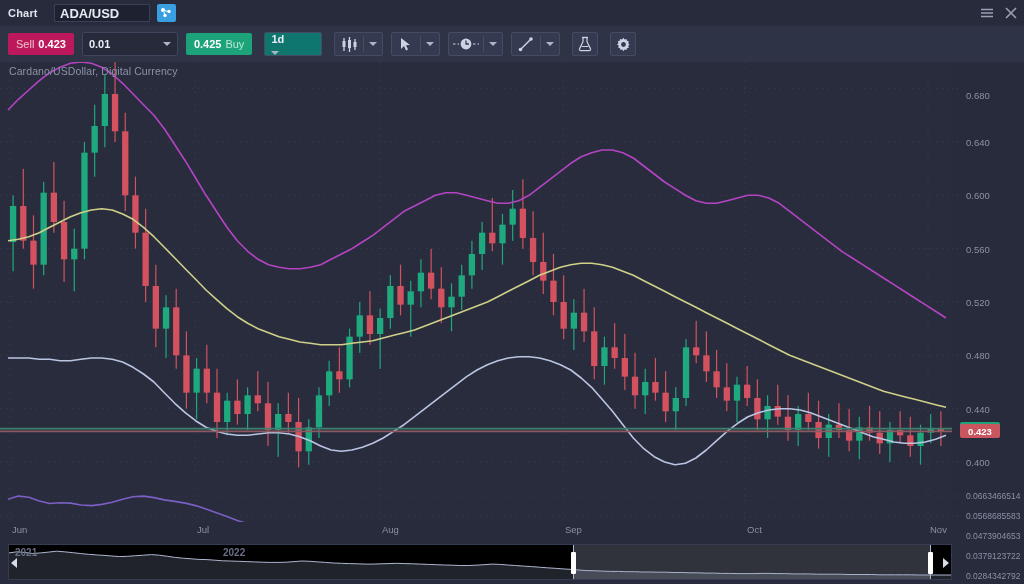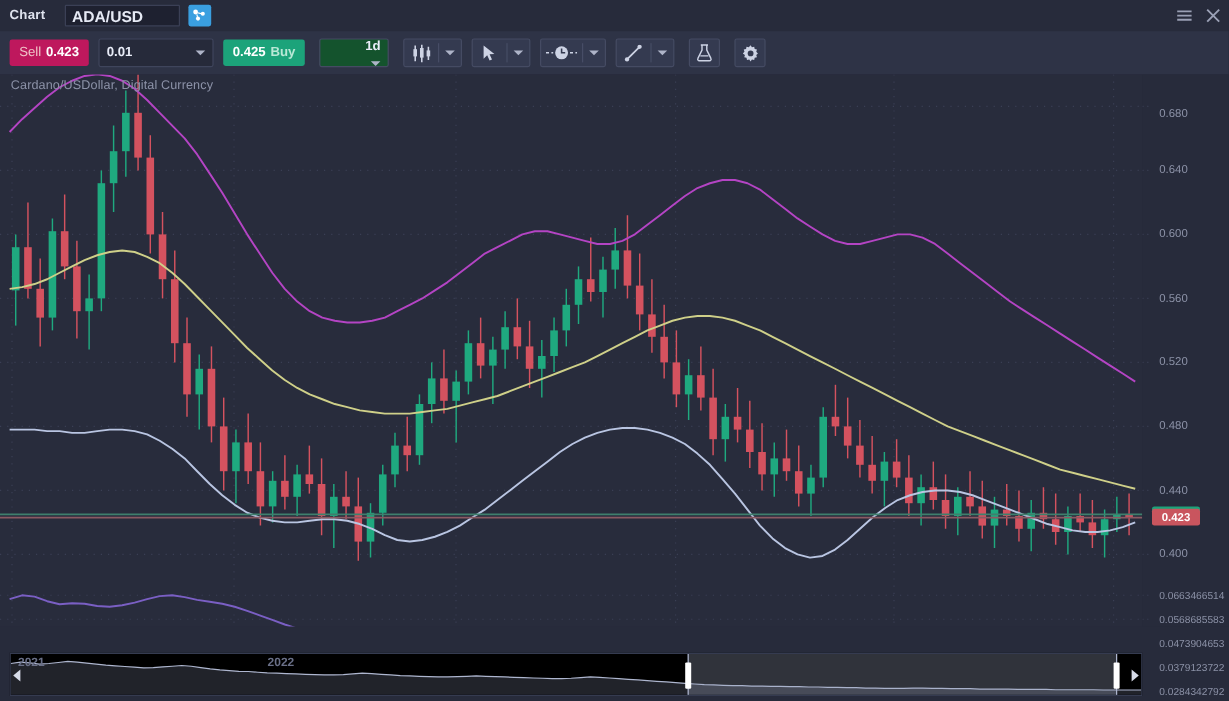--- a/index.html
+++ b/index.html
@@ -42,32 +42,32 @@
     background: #2e3346; display: flex; align-items: center; padding-left: 8px; gap: 8px;
   }
   .btn-sell, .btn-buy {
     height: 22px; display: flex; align-items: center; gap: 4px;
     padding: 0 8px; border-radius: 2px; font-size: 11px; cursor: pointer;
     border: none; font-family: "Liberation Sans", sans-serif;
   }
   .btn-sell { background: #be185d; }
   .btn-buy  { background: #1ca37a; }
   .lbl-dim { color: #efc3c7; font-weight: normal; }
-  .lbl-dim-g { color: #b9e8d6; font-weight: bold; }
+  .lbl-dim-g { color: #b9e8d6; font-weight: normal; }
   .lbl-val { color: #ffffff; font-weight: bold; }
 
   .qty-select {
     width: 96px; height: 24px; background: #262a3a; border: 1px solid #3f455c;
     border-radius: 2px; display: flex; align-items: center; padding: 0 6px;
     color: #e9edf8; font-size: 11px; font-weight: bold; cursor: pointer;
     justify-content: space-between;
   }
   .tf-select {
-    width: 58px; height: 24px; background: #14532d; border: 1px solid #454b63;
-    border-radius: 2px; display: flex; align-items: flex-end; padding: 0 6px;
+    width: 58px; height: 24px; background: #0f766e; border: 1px solid #454b63;
+    border-radius: 2px; display: flex; align-items: flex-start; padding: 0 6px;
     color: #e9edf8; font-size: 11px; font-weight: bold; cursor: pointer;
     justify-content: space-between; margin-left: 4px; flex-direction: column;
   }
   .caret { width: 0; height: 0; border-left: 4px solid transparent;
            border-right: 4px solid transparent; border-top: 4px solid #aeb4c8; }
 
   .tool-group {
     height: 24px; background: #343a50; border: 1px solid #454b63; border-radius: 2px;
     display: flex; align-items: center; cursor: pointer;
   }
@@ -487,20 +487,30 @@
           <div class="ax-lbl" style="top: 434.028px; font-size: 8.5px;">0.0663466514</div>
           <div class="ax-lbl" style="top: 454.024px; font-size: 8.5px;">0.0568685583</div>
           <div class="ax-lbl" style="top: 474.02px; font-size: 8.5px;">0.0473904653</div>
           <div class="ax-lbl" style="top: 494.016px; font-size: 8.5px;">0.0379123722</div>
           <div class="ax-lbl" style="top: 514.012px; font-size: 8.5px;">0.0284342792</div>
           <div class="badge badge-buy" style="top: 366.667px;">0.425</div>
           <div class="badge badge-sell" style="top: 369.333px;">0.423</div>
         </div>
     </div>
 
+    <div class="time-axis">
+      <div id="time-labels">
+          <div class="t-lbl" style="left: 12px;">Jun</div>
+          <div class="t-lbl" style="left: 197px;">Jul</div>
+          <div class="t-lbl" style="left: 382px;">Aug</div>
+          <div class="t-lbl" style="left: 565px;">Sep</div>
+          <div class="t-lbl" style="left: 747px;">Oct</div>
+          <div class="t-lbl" style="left: 930px;">Nov</div>
+        </div>
+    </div>
 
     <div class="navigator">
       <svg id="nav-svg" width="942" height="34">
           <path d="M0,34 L0.0,7.9 L7.9,6.8 L15.8,7.4 L23.7,8.5 L31.7,7.9 L39.6,7.1 L47.5,6.2 L55.4,6.8 L63.3,7.6 L71.2,8.5 L79.2,9.3 L87.1,9.9 L95.0,10.4 L102.9,11.0 L110.8,11.6 L118.7,11.3 L126.7,10.7 L134.6,10.2 L142.5,9.6 L150.4,10.2 L158.3,11.3 L166.2,12.4 L174.2,13.2 L182.1,13.8 L190.0,14.4 L197.9,14.6 L205.8,15.2 L213.7,15.8 L221.6,16.0 L229.6,16.3 L237.5,16.6 L245.4,16.9 L253.3,17.2 L261.2,17.4 L269.1,17.4 L277.1,17.2 L285.0,16.6 L292.9,16.0 L300.8,16.3 L308.7,16.9 L316.6,17.4 L324.6,18.0 L332.5,18.3 L340.4,18.6 L348.3,18.8 L356.2,19.1 L364.1,19.1 L372.1,18.8 L380.0,18.6 L387.9,18.3 L395.8,18.6 L403.7,18.8 L411.6,19.1 L419.5,19.4 L427.5,19.7 L435.4,20.0 L443.3,20.2 L451.2,20.5 L459.1,20.5 L467.0,20.2 L475.0,19.7 L482.9,19.1 L490.8,19.4 L498.7,20.0 L506.6,20.5 L514.5,21.1 L522.5,21.6 L530.4,22.2 L538.3,22.8 L546.2,23.3 L554.1,23.9 L562.0,24.4 L569.9,25.0 L577.9,25.6 L585.8,25.8 L593.7,26.1 L601.6,26.4 L609.5,26.4 L617.4,26.7 L625.4,26.7 L633.3,27.0 L641.2,27.0 L649.1,27.2 L657.0,27.2 L664.9,27.5 L672.9,27.5 L680.8,27.8 L688.7,27.8 L696.6,28.1 L704.5,28.1 L712.4,28.4 L720.4,28.4 L728.3,28.6 L736.2,28.6 L744.1,28.6 L752.0,28.4 L759.9,28.4 L767.8,28.6 L775.8,28.6 L783.7,28.9 L791.6,28.9 L799.5,28.9 L807.4,29.2 L815.3,29.2 L823.3,29.2 L831.2,29.2 L839.1,29.5 L847.0,29.5 L854.9,29.5 L862.8,29.5 L870.8,29.8 L878.7,29.8 L886.6,29.8 L894.5,29.8 L902.4,29.8 L910.3,30.0 L918.3,30.0 L926.2,30.0 L934.1,30.0 L942.0,30.0 L942,34 Z" fill="rgba(150,158,190,.22)"></path>
           <path d="M0.0,7.9 L7.9,6.8 L15.8,7.4 L23.7,8.5 L31.7,7.9 L39.6,7.1 L47.5,6.2 L55.4,6.8 L63.3,7.6 L71.2,8.5 L79.2,9.3 L87.1,9.9 L95.0,10.4 L102.9,11.0 L110.8,11.6 L118.7,11.3 L126.7,10.7 L134.6,10.2 L142.5,9.6 L150.4,10.2 L158.3,11.3 L166.2,12.4 L174.2,13.2 L182.1,13.8 L190.0,14.4 L197.9,14.6 L205.8,15.2 L213.7,15.8 L221.6,16.0 L229.6,16.3 L237.5,16.6 L245.4,16.9 L253.3,17.2 L261.2,17.4 L269.1,17.4 L277.1,17.2 L285.0,16.6 L292.9,16.0 L300.8,16.3 L308.7,16.9 L316.6,17.4 L324.6,18.0 L332.5,18.3 L340.4,18.6 L348.3,18.8 L356.2,19.1 L364.1,19.1 L372.1,18.8 L380.0,18.6 L387.9,18.3 L395.8,18.6 L403.7,18.8 L411.6,19.1 L419.5,19.4 L427.5,19.7 L435.4,20.0 L443.3,20.2 L451.2,20.5 L459.1,20.5 L467.0,20.2 L475.0,19.7 L482.9,19.1 L490.8,19.4 L498.7,20.0 L506.6,20.5 L514.5,21.1 L522.5,21.6 L530.4,22.2 L538.3,22.8 L546.2,23.3 L554.1,23.9 L562.0,24.4 L569.9,25.0 L577.9,25.6 L585.8,25.8 L593.7,26.1 L601.6,26.4 L609.5,26.4 L617.4,26.7 L625.4,26.7 L633.3,27.0 L641.2,27.0 L649.1,27.2 L657.0,27.2 L664.9,27.5 L672.9,27.5 L680.8,27.8 L688.7,27.8 L696.6,28.1 L704.5,28.1 L712.4,28.4 L720.4,28.4 L728.3,28.6 L736.2,28.6 L744.1,28.6 L752.0,28.4 L759.9,28.4 L767.8,28.6 L775.8,28.6 L783.7,28.9 L791.6,28.9 L799.5,28.9 L807.4,29.2 L815.3,29.2 L823.3,29.2 L831.2,29.2 L839.1,29.5 L847.0,29.5 L854.9,29.5 L862.8,29.5 L870.8,29.8 L878.7,29.8 L886.6,29.8 L894.5,29.8 L902.4,29.8 L910.3,30.0 L918.3,30.0 L926.2,30.0 L934.1,30.0 L942.0,30.0" stroke="#aeb6cf" stroke-width="1" fill="none"></path>
         </svg>
       <div class="nav-year" style="left:6px;">2021</div>
       <div class="nav-year" style="left:214px;">2022</div>
       <div class="nav-sel" style="left:564px; width:358px;"></div>
       <div class="nav-handle" style="left:562px;"></div>

